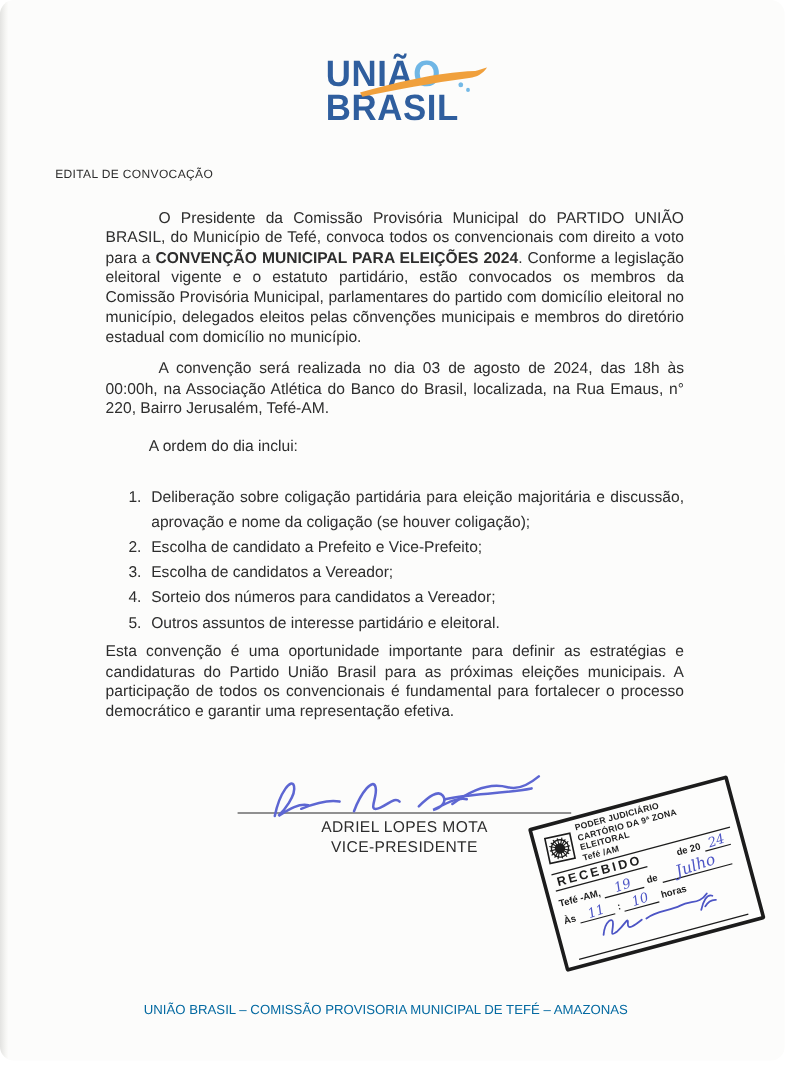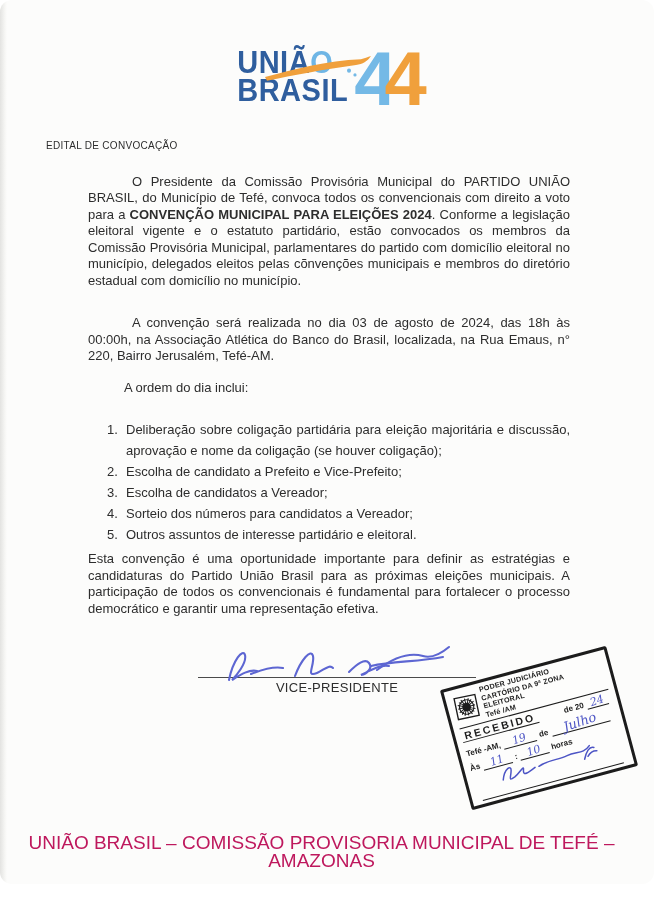--- a/index.html
+++ b/index.html
@@ -25,21 +25,21 @@
   .logo-o { color:#6fb6e5; }
   .logo-swoosh { position:absolute; left:28px; top:7px; width:108px; height:24px; pointer-events:none; }
   .logo-44 { font-weight:bold; font-size:76px; line-height:62px; letter-spacing:-10px; margin-left:6px; margin-top:-2px; }
   .four-blue { color:#74b9e6; }
   .four-orange { color:#f0a03c; position:relative; margin-left:-2px; }
   
   .content { position:absolute; top:138px; left:88px; width:482px; font-size:13px; line-height:16.5px; }
   .title { position:relative; left:-42px; text-align:left; font-size:10px; letter-spacing:0.3px; margin-bottom:19px; }
   .para { text-align:justify; }
   .indent { text-indent:44px; }
-  .p2 { margin-top:26px; }
+  .p2 { margin-top:10px; }
   .agenda-intro { margin-top:15px;margin-left:36px; }
   .agenda { margin-top:23px; padding-left:19px; }
   .agenda-item { display:flex; line-height:21px; }
   .agenda-num { width:19px; flex:0 0 19px; }
   .agenda-text { flex:1; text-align:justify; }
   .p4 { margin-top:6px; }
   .bold { font-weight:bold; }
   
   .sig-block { position:absolute; top:640px; left:162px; width:350px; text-align:center; font-size:13px; line-height:15px; }
   .sig-scribble { display:block; margin:0 auto -12px auto; }
@@ -69,41 +69,38 @@
     transform:rotate(-4deg); line-height:1;
   }
   .hw-day { font-size:11px; }
   .hw-month { font-size:13px; margin-bottom:-1px; }
   .hw-year { font-size:11px; }
   .hw-time { font-size:11px; }
   .stamp-colon { font-weight:bold; margin:0 2px 1px 0; }
   .stamp-sig-row { display:flex; justify-content:center; margin-top:-3px; }
   .stamp-bottom-line { border-bottom:1.5px solid #1c1c1c; margin:8px 4px 0 4px; height:2px; }
   
-  .footer { position:absolute; top:834px; left:0; width:654px; padding-right:11px; text-align:center; font-size:19px; line-height:17.5px; color:#be185d; }
+  .footer { position:absolute; top:834px; left:0; width:654px; padding-right:11px; text-align:center; font-size:11px; line-height:17.5px; color:#0369a1; }
 </style>
 </head>
 <body>
 
 <div class="page">
   <div class="scan-edge"></div>
 
   <div class="logo-wrap">
     <div class="logo">
       <div class="logo-words">
         <div><span>UNIÃ</span><span class="logo-o">O</span></div>
         <div>BRASIL</div>
         <svg class="logo-swoosh" viewBox="0 0 108 24" xmlns="http://www.w3.org/2000/svg">
           <path d="M0,20 C28,13 62,4 96,3 C99,2.5 103,1 106,0 C102,5.5 98,7.5 91,8.6 C60,12.5 28,18.5 2,23.5 Z" fill="#f0a03c"></path>
           <circle cx="84" cy="14" r="2" fill="#74b9e6"></circle>
           <circle cx="90" cy="18" r="1.6" fill="#74b9e6"></circle>
         </svg>
-      </div>
-      <div class="logo-44">
-        <span class="four-blue">4</span><span class="four-orange">4</span>
       </div>
     </div>
   </div>
 
   <div class="content">
     <div class="title">EDITAL DE CONVOCAÇÃO</div>
 
     <p class="para indent"><span>O Presidente da Comissão Provisória Municipal do PARTIDO UNIÃO BRASIL, do Município de Tefé, convoca todos os convencionais com direito a voto para a </span><span class="bold">CONVENÇÃO MUNICIPAL PARA ELEIÇÕES 2024</span><span>. Conforme a legislação eleitoral vigente e o estatuto partidário, estão convocados os membros da Comissão Provisória Municipal, parlamentares do partido com domicílio eleitoral no município, delegados eleitos pelas cõnvenções municipais e membros do diretório estadual com domicílio no município.</span></p>
 
     <p class="para indent p2">A convenção será realizada no dia 03 de agosto de 2024, das 18h às 00:00h, na Associação Atlética do Banco do Brasil, localizada, na Rua Emaus, n° 220, Bairro Jerusalém, Tefé-AM.</p>
@@ -141,20 +138,21 @@
       <g fill="none" stroke="#5d66d2" stroke-width="2.1" stroke-linecap="round">
         <path d="M8,40 C12,20 22,8 24,15 C26,23 15,36 11,40 C19,35 28,29 36,31"></path>
         <path d="M30,34 C40,30 52,26 62,28"></path>
         <path d="M74,36 C80,20 90,8 92,16 C94,25 84,38 96,33 C103,30 108,24 112,28"></path>
         <path d="M128,32 C136,24 144,18 148,23 C152,28 146,34 140,35 C150,30 160,24 168,26"></path>
         <path d="M156,30 C172,18 188,12 202,16 C212,19 222,12 228,7"></path>
         <path d="M150,26 C172,21 196,22 222,17"></path>
       </g>
     </svg>
     <div class="sig-line"></div>
+    <div class="sig-name">ADRIEL LOPES MOTA</div>
     <div class="sig-role">VICE-PRESIDENTE</div>
   </div>
 
   <div class="stamp">
     <div class="stamp-header">
       <svg width="26" height="26" viewBox="0 0 26 26" xmlns="http://www.w3.org/2000/svg">
         <rect x="2" y="2" width="22" height="22" fill="none" stroke="#1c1c1c" stroke-width="1.4" transform="rotate(3 13 13)"></rect>
         <g stroke="#1c1c1c" stroke-width="1">
           <line x1="13" y1="4" x2="13" y2="22"></line>
             <line x1="4" y1="13" x2="22" y2="13"></line>

